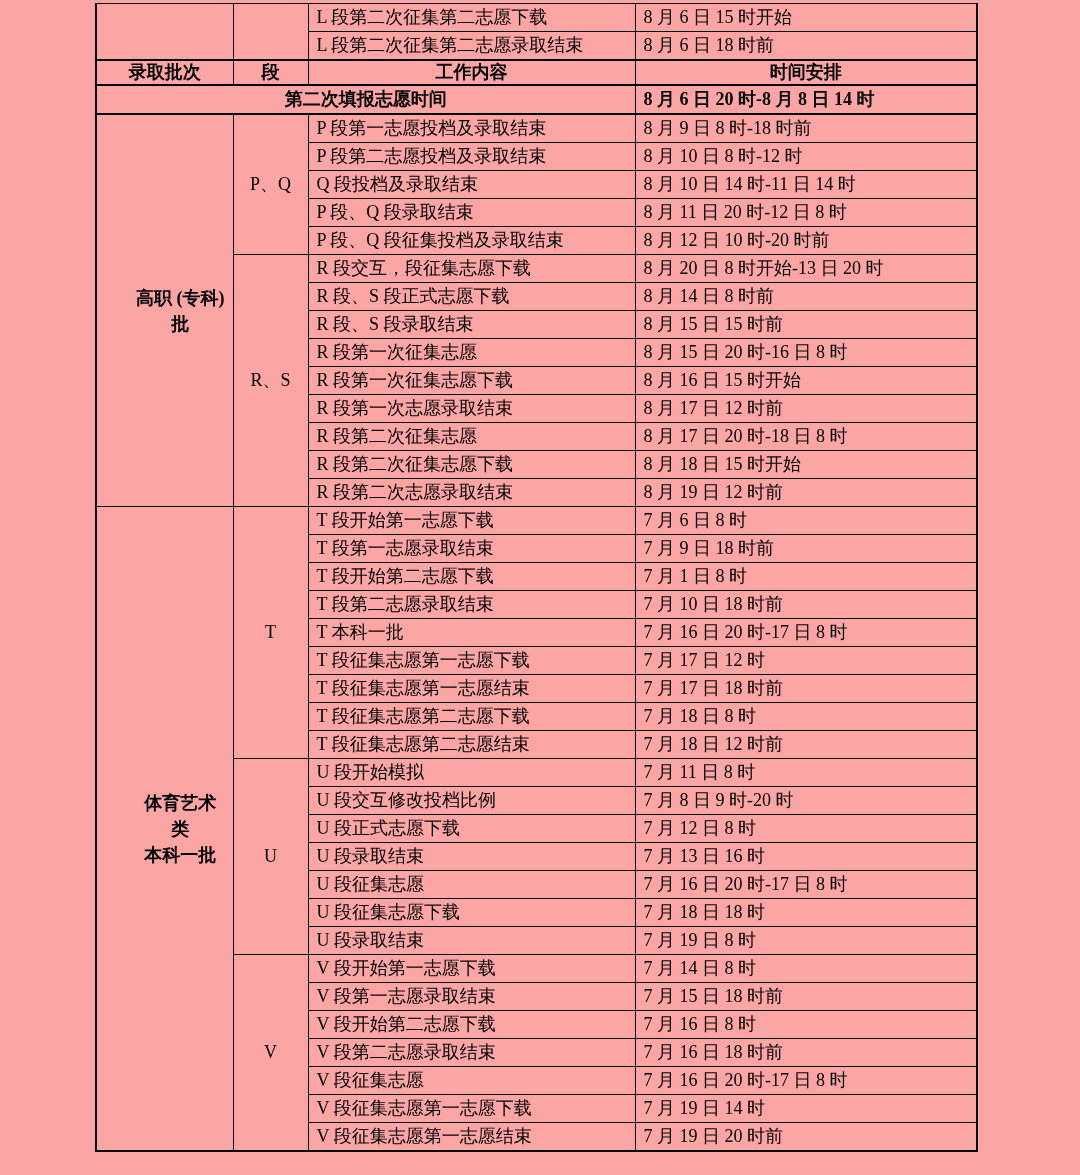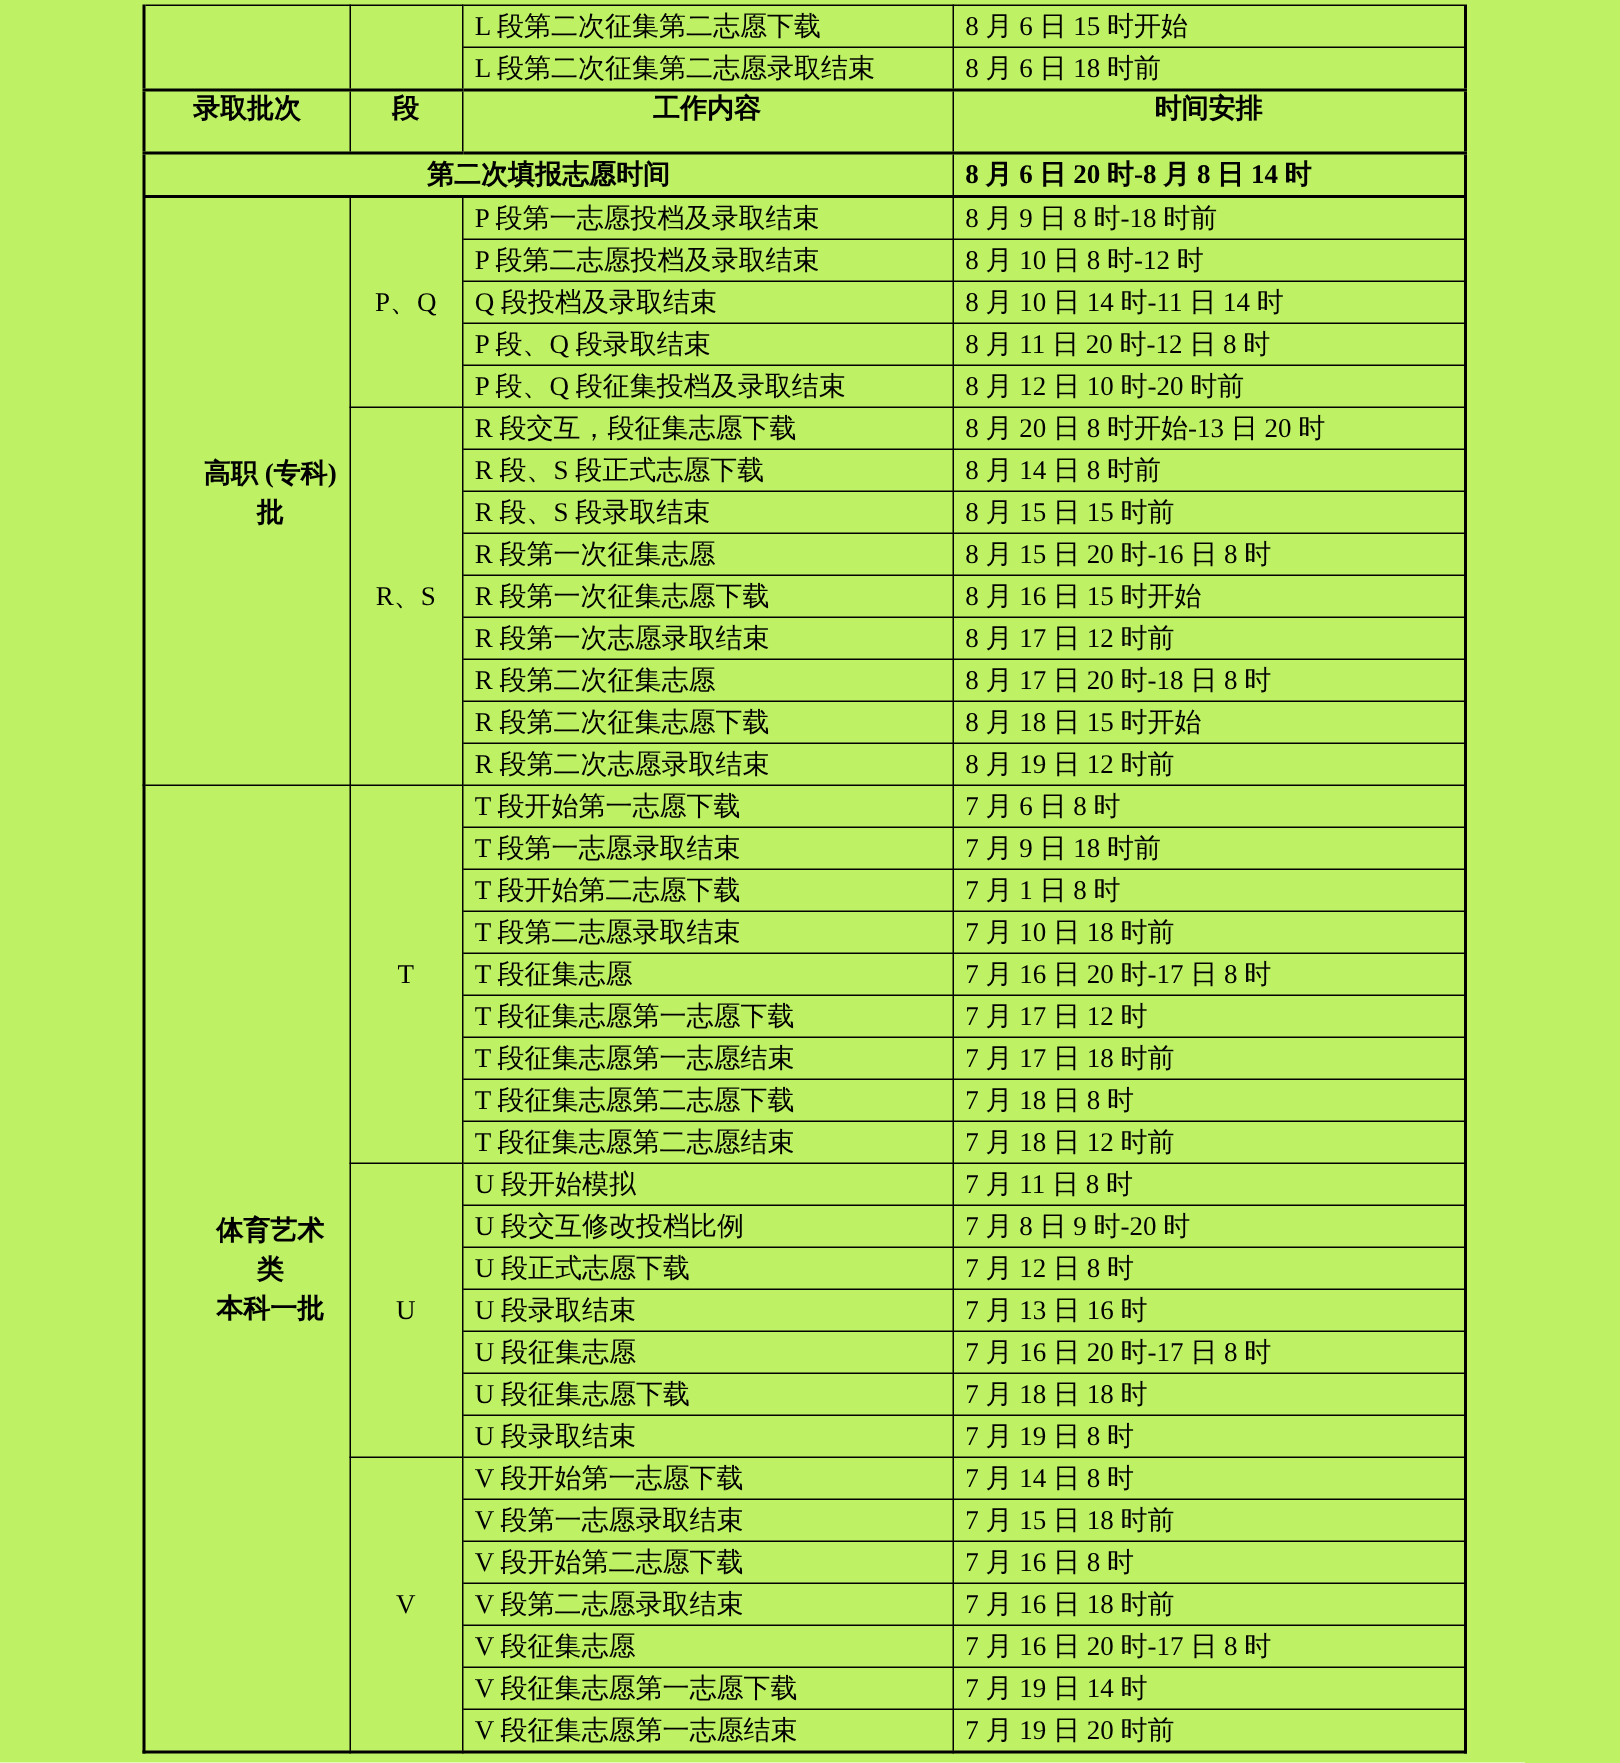--- a/index.html
+++ b/index.html
@@ -4,21 +4,21 @@
 <style>
   html, body {
     margin: 0;
     padding: 0;
     background: #ffffff;
   }
   .page {
     position: relative;
     width: 1080px;
     height: 1175px;
-    background: #bef264;
+    background: #fca5a5;
     overflow: hidden;
     font-family: "Liberation Serif", "DejaVu Serif", serif;
     color: #000000;
   }
   table.schedule {
     position: absolute;
     left: 95px;
     top: 3px;
     width: 881px;
     border-collapse: collapse;
@@ -40,21 +40,21 @@
     vertical-align: middle;
   }
   td.l { text-align: left; }
   td.c { text-align: center; }
   td.b { font-weight: bold; }
   td.batch { white-space: pre-line; line-height: 26px; padding-left: 39px; }
   tr.head td {
     border-top: 2px solid #000;
     border-bottom: 2px solid #000;
     padding-top: 1px;
-    padding-bottom: 18px;
+    padding-bottom: 1px;
   }
   tr.fill td {
     border-bottom: 2px solid #000;
   }
 </style>
 </head>
 <body>
 
 <div class="page">
   <table class="schedule">
@@ -157,21 +157,21 @@
         </tr>
         <tr>
           <td class="l">T 段开始第二志愿下载</td>
           <td class="l">7 月 1 日 8 时</td>
         </tr>
         <tr>
           <td class="l">T 段第二志愿录取结束</td>
           <td class="l">7 月 10 日 18 时前</td>
         </tr>
         <tr>
-          <td class="l">T 段征集志愿</td>
+          <td class="l">T 本科一批</td>
           <td class="l">7 月 16 日 20 时-17 日 8 时</td>
         </tr>
         <tr>
           <td class="l">T 段征集志愿第一志愿下载</td>
           <td class="l">7 月 17 日 12 时</td>
         </tr>
         <tr>
           <td class="l">T 段征集志愿第一志愿结束</td>
           <td class="l">7 月 17 日 18 时前</td>
         </tr>

